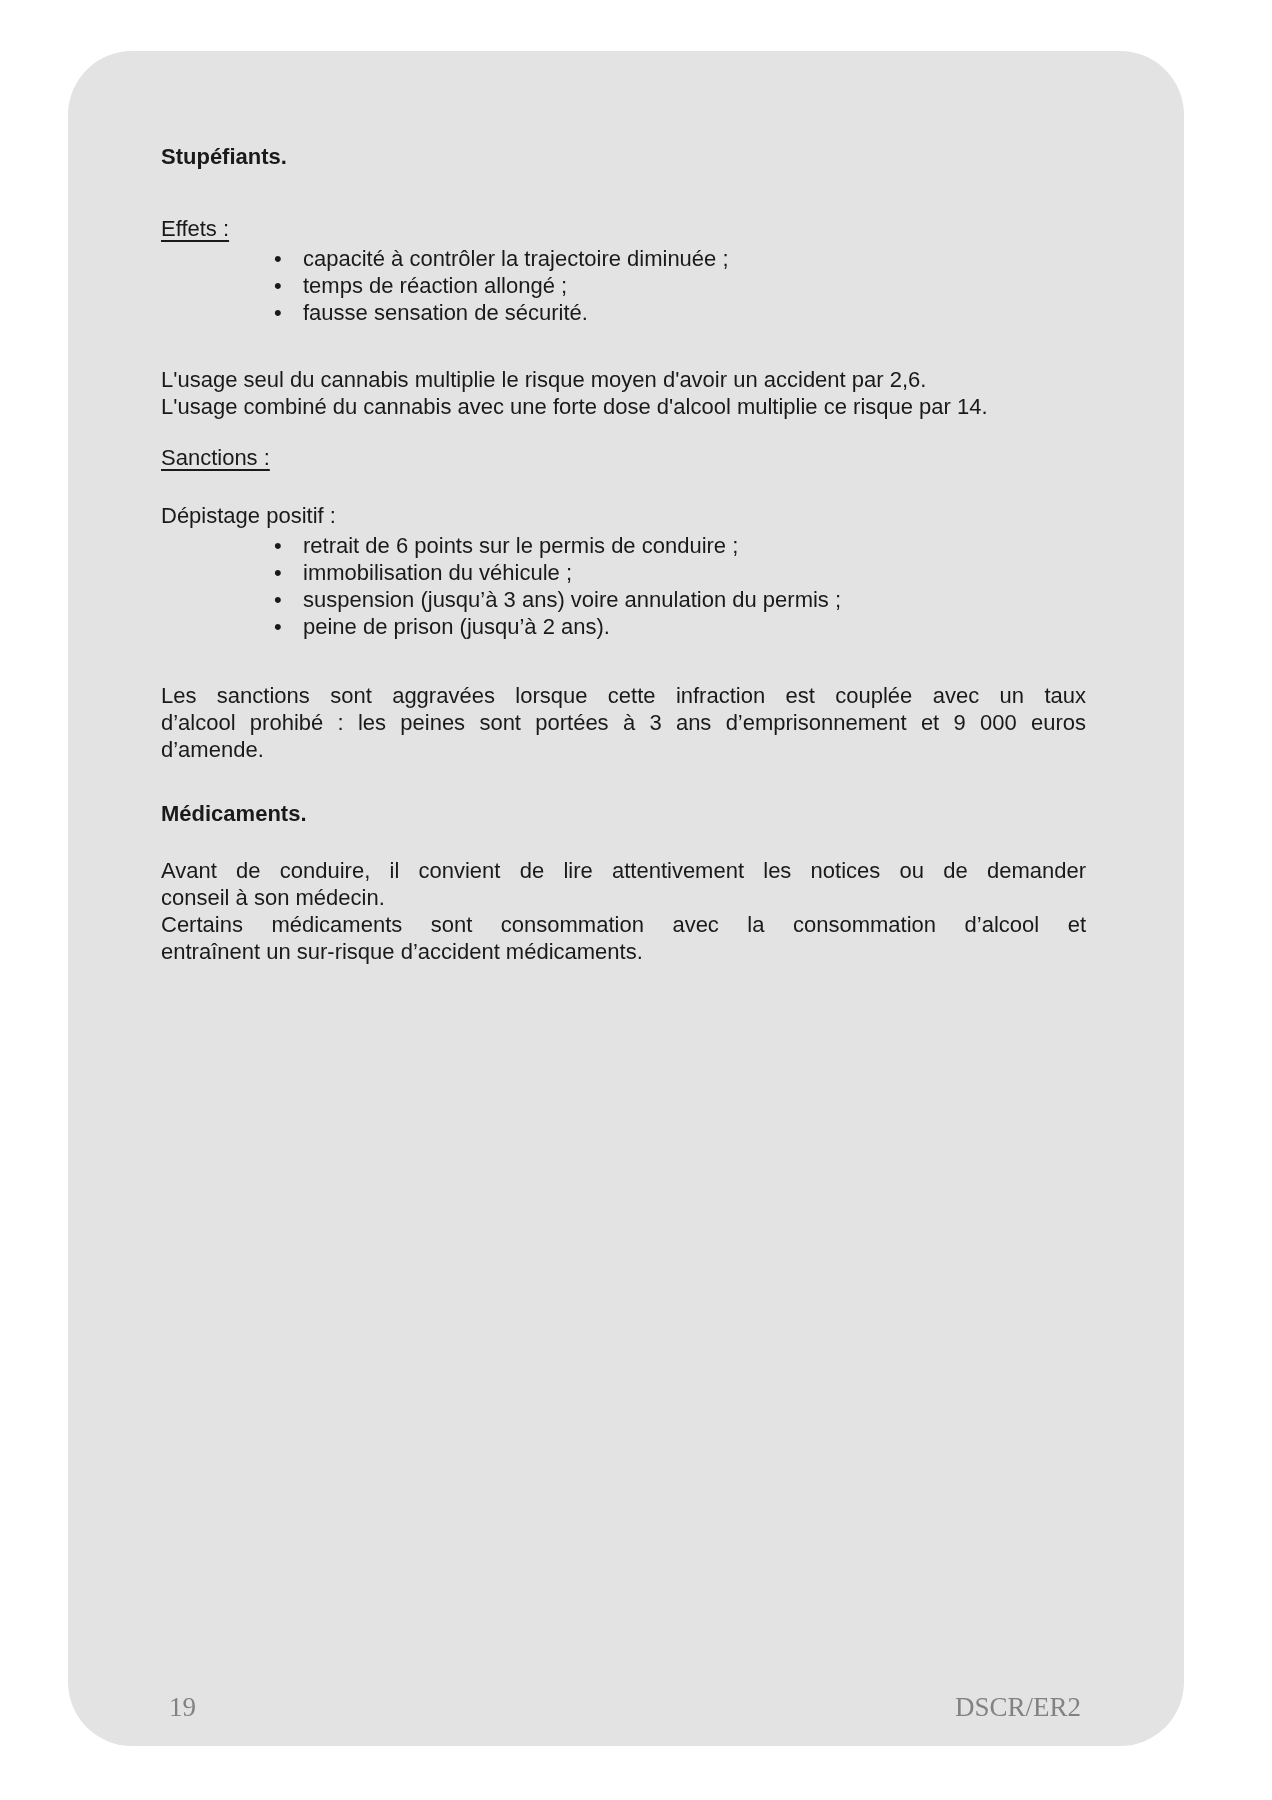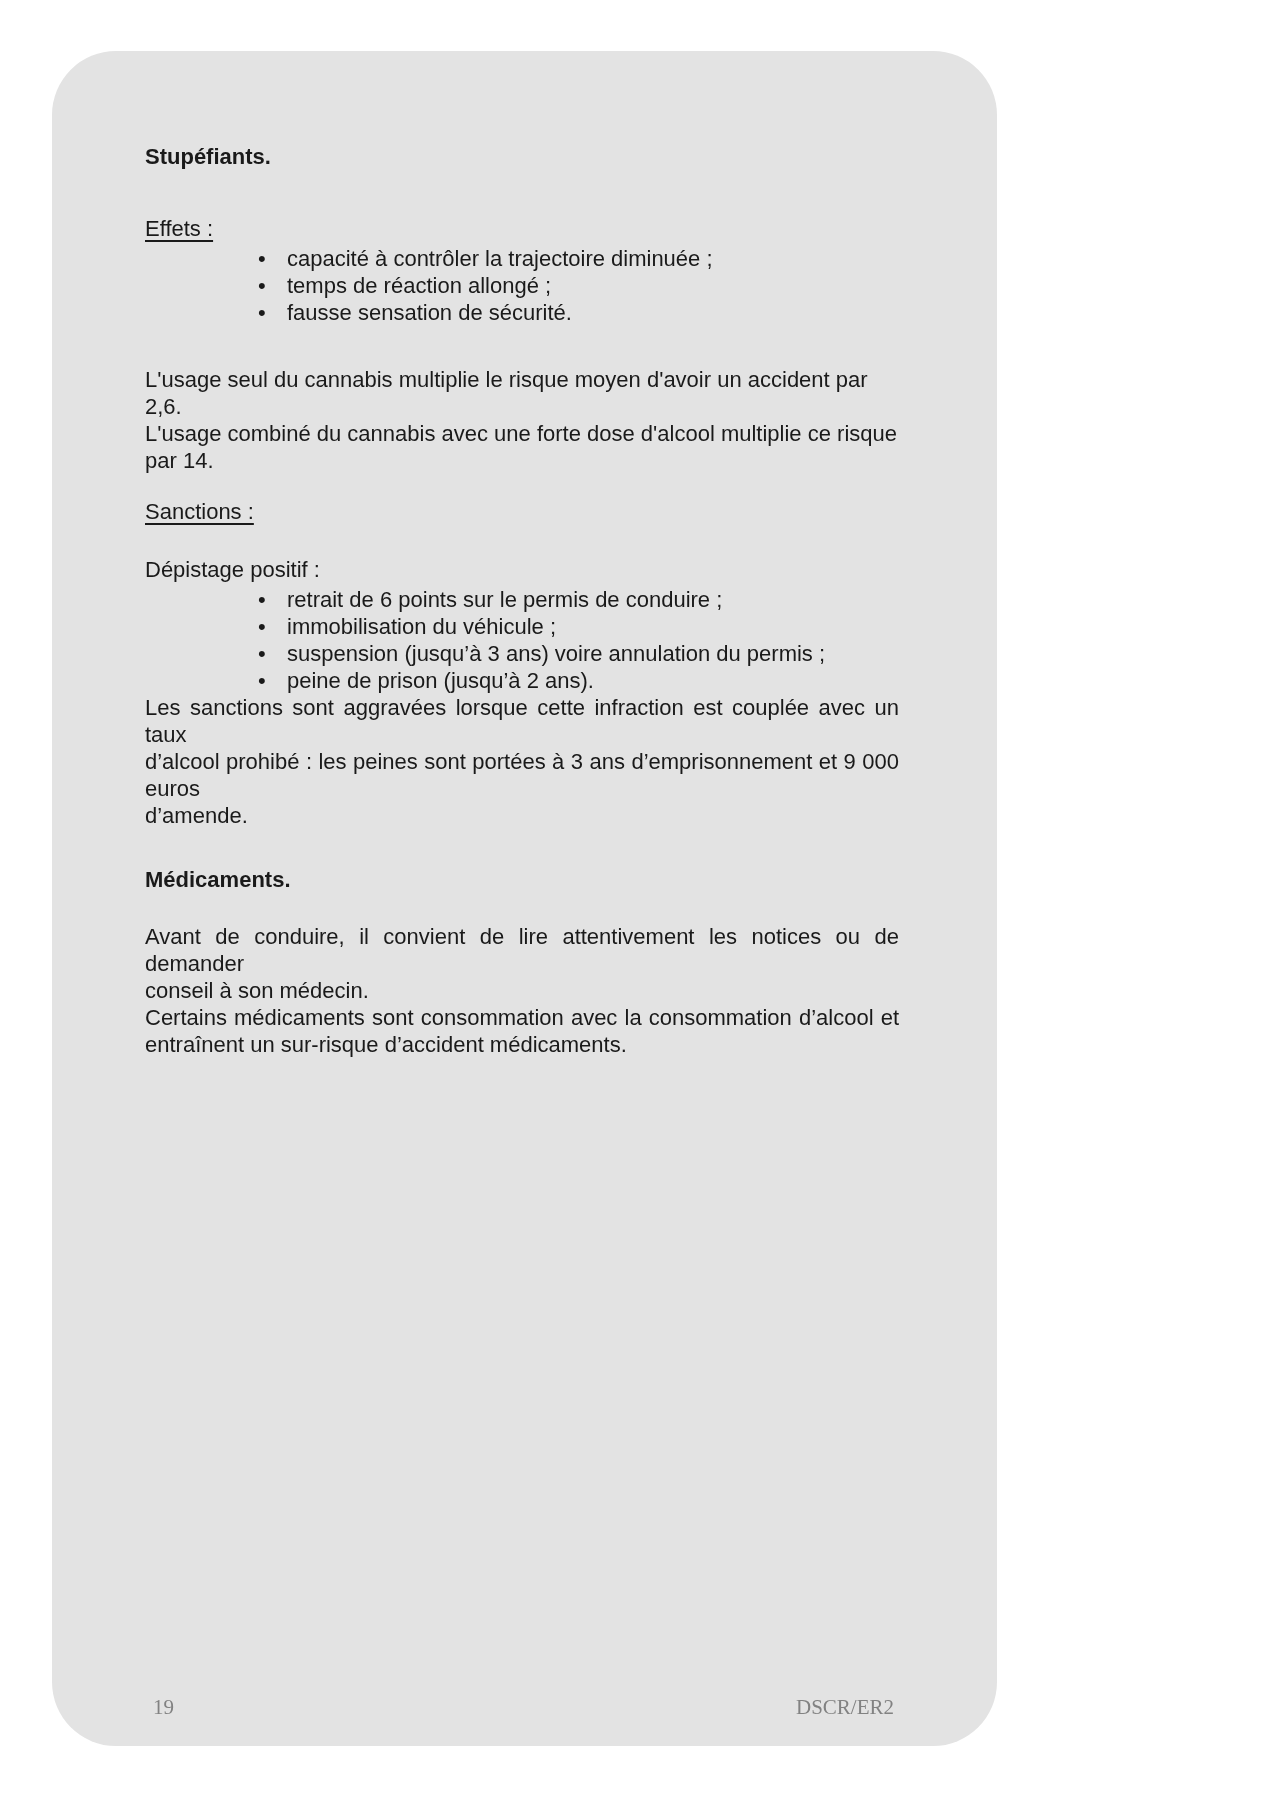--- a/index.html
+++ b/index.html
@@ -3,47 +3,47 @@
 <meta charset="utf-8">
 <style>
   html,body{margin:0;padding:0;}
   body{
     width:1272px;height:1800px;position:relative;
     background:#ffffff;
     font-family:"Liberation Sans","DejaVu Sans",sans-serif;
     color:#1a1a1a;
   }
   .sheet{
-    position:absolute;left:52px;top:51px;width:945px;height:1695px;
+    position:absolute;left:68px;top:51px;width:1116px;height:1695px;
     background:#e3e3e3;border-radius:64px;
   }
   .content{
     position:absolute;left:93px;right:98px;top:92px;
     font-size:22px;line-height:27px;
   }
   .sec-title{font-size:22px;line-height:27px;font-weight:bold;margin:0;}
   .underlined{
     margin:0;text-decoration:underline;
     text-underline-offset:4px;text-decoration-thickness:2px;
   }
   .plain-label{margin:0;}
   ul.blist{list-style:none;margin:3px 0 0 0;padding:0;}
   ul.blist li{position:relative;padding-left:142px;line-height:27px;}
   ul.blist li::before{content:"\2022";position:absolute;left:113px;top:0;}
   .para{margin:0;}
   .para .line{line-height:27px;}
   .para .j{text-align:justify;text-align-last:justify;}
-  .mt45{margin-top:45px;} .mt40{margin-top:40px;} .mt42{}
+  .mt45{margin-top:45px;} .mt40{margin-top:40px;} .mt42{margin-top:42px;}
   .mt37{margin-top:37px;} .mt33{margin-top:24px;} .mt31{margin-top:31px;}
   .mt30{margin-top:30px;}
   .footer{
     position:absolute;left:101px;right:103px;bottom:26px;
     display:flex;justify-content:space-between;align-items:baseline;
     font-family:"Liberation Serif","DejaVu Serif",serif;
-    font-size:21px;line-height:25px;color:#828282;
+    font-size:27px;line-height:25px;color:#828282;
   }
 </style>
 </head>
 <body>
 
 <div class="sheet">
   <div class="content">
 
     <h2 class="sec-title">Stupéfiants.</h2>
 

